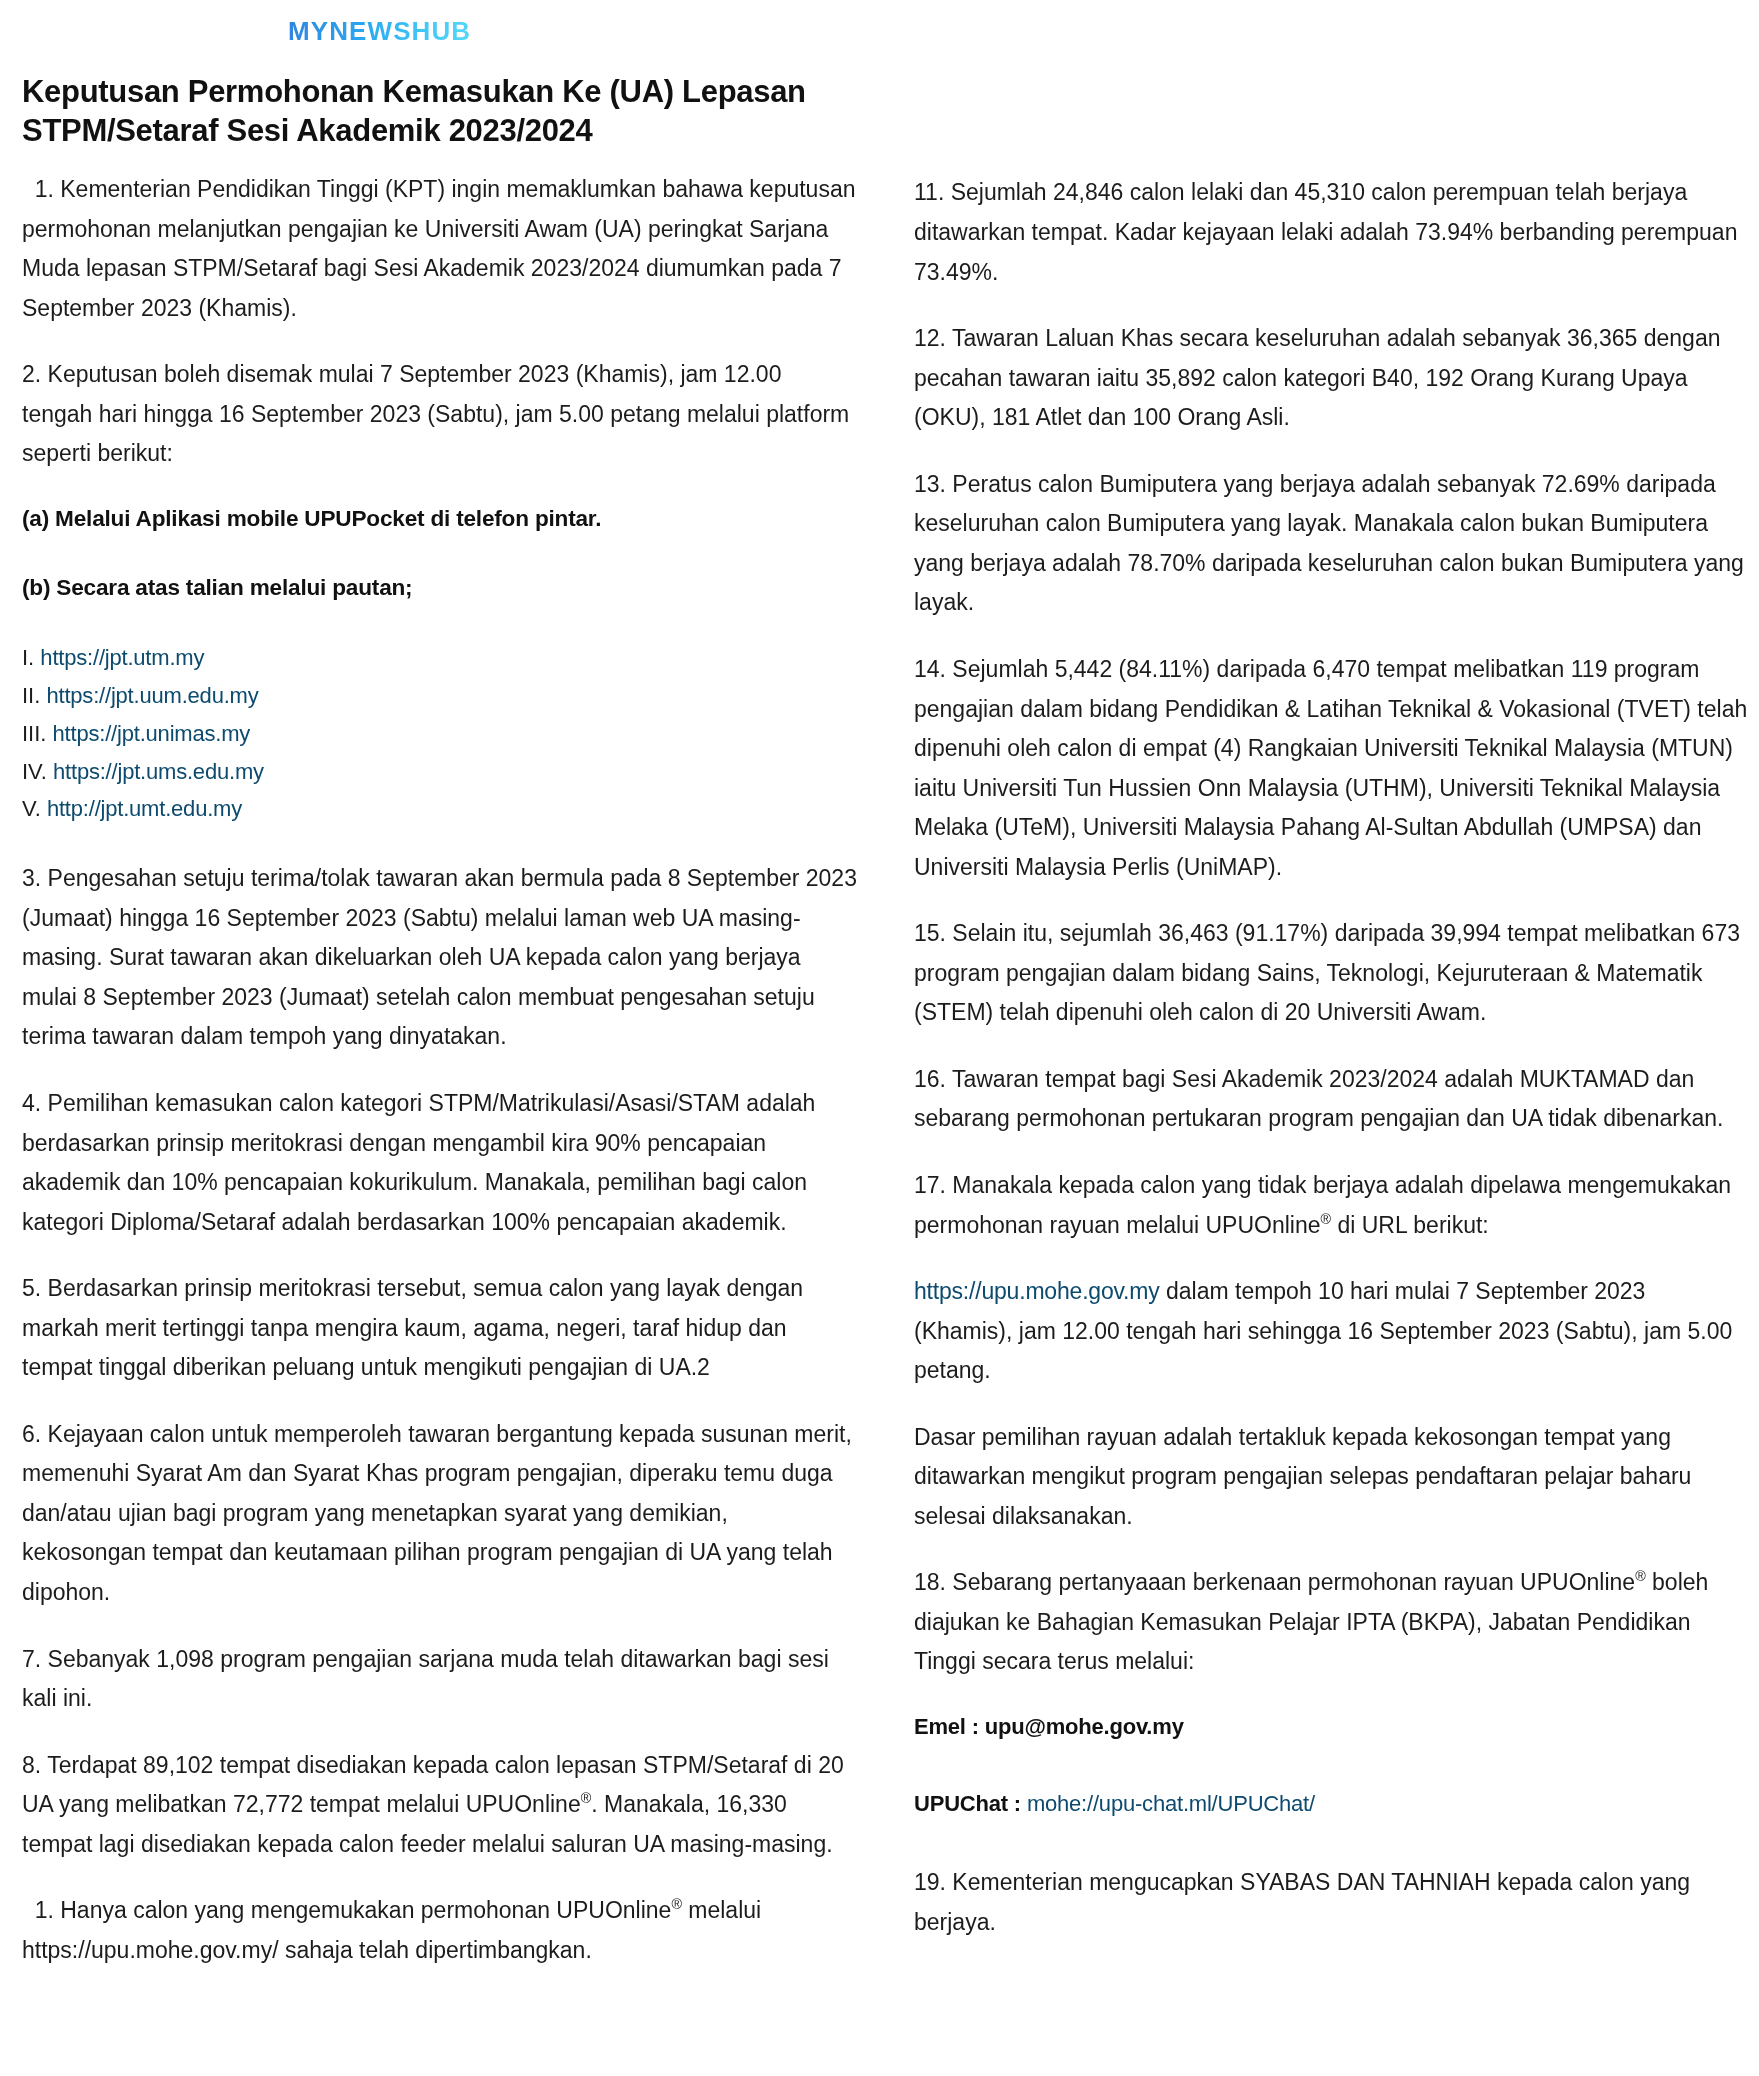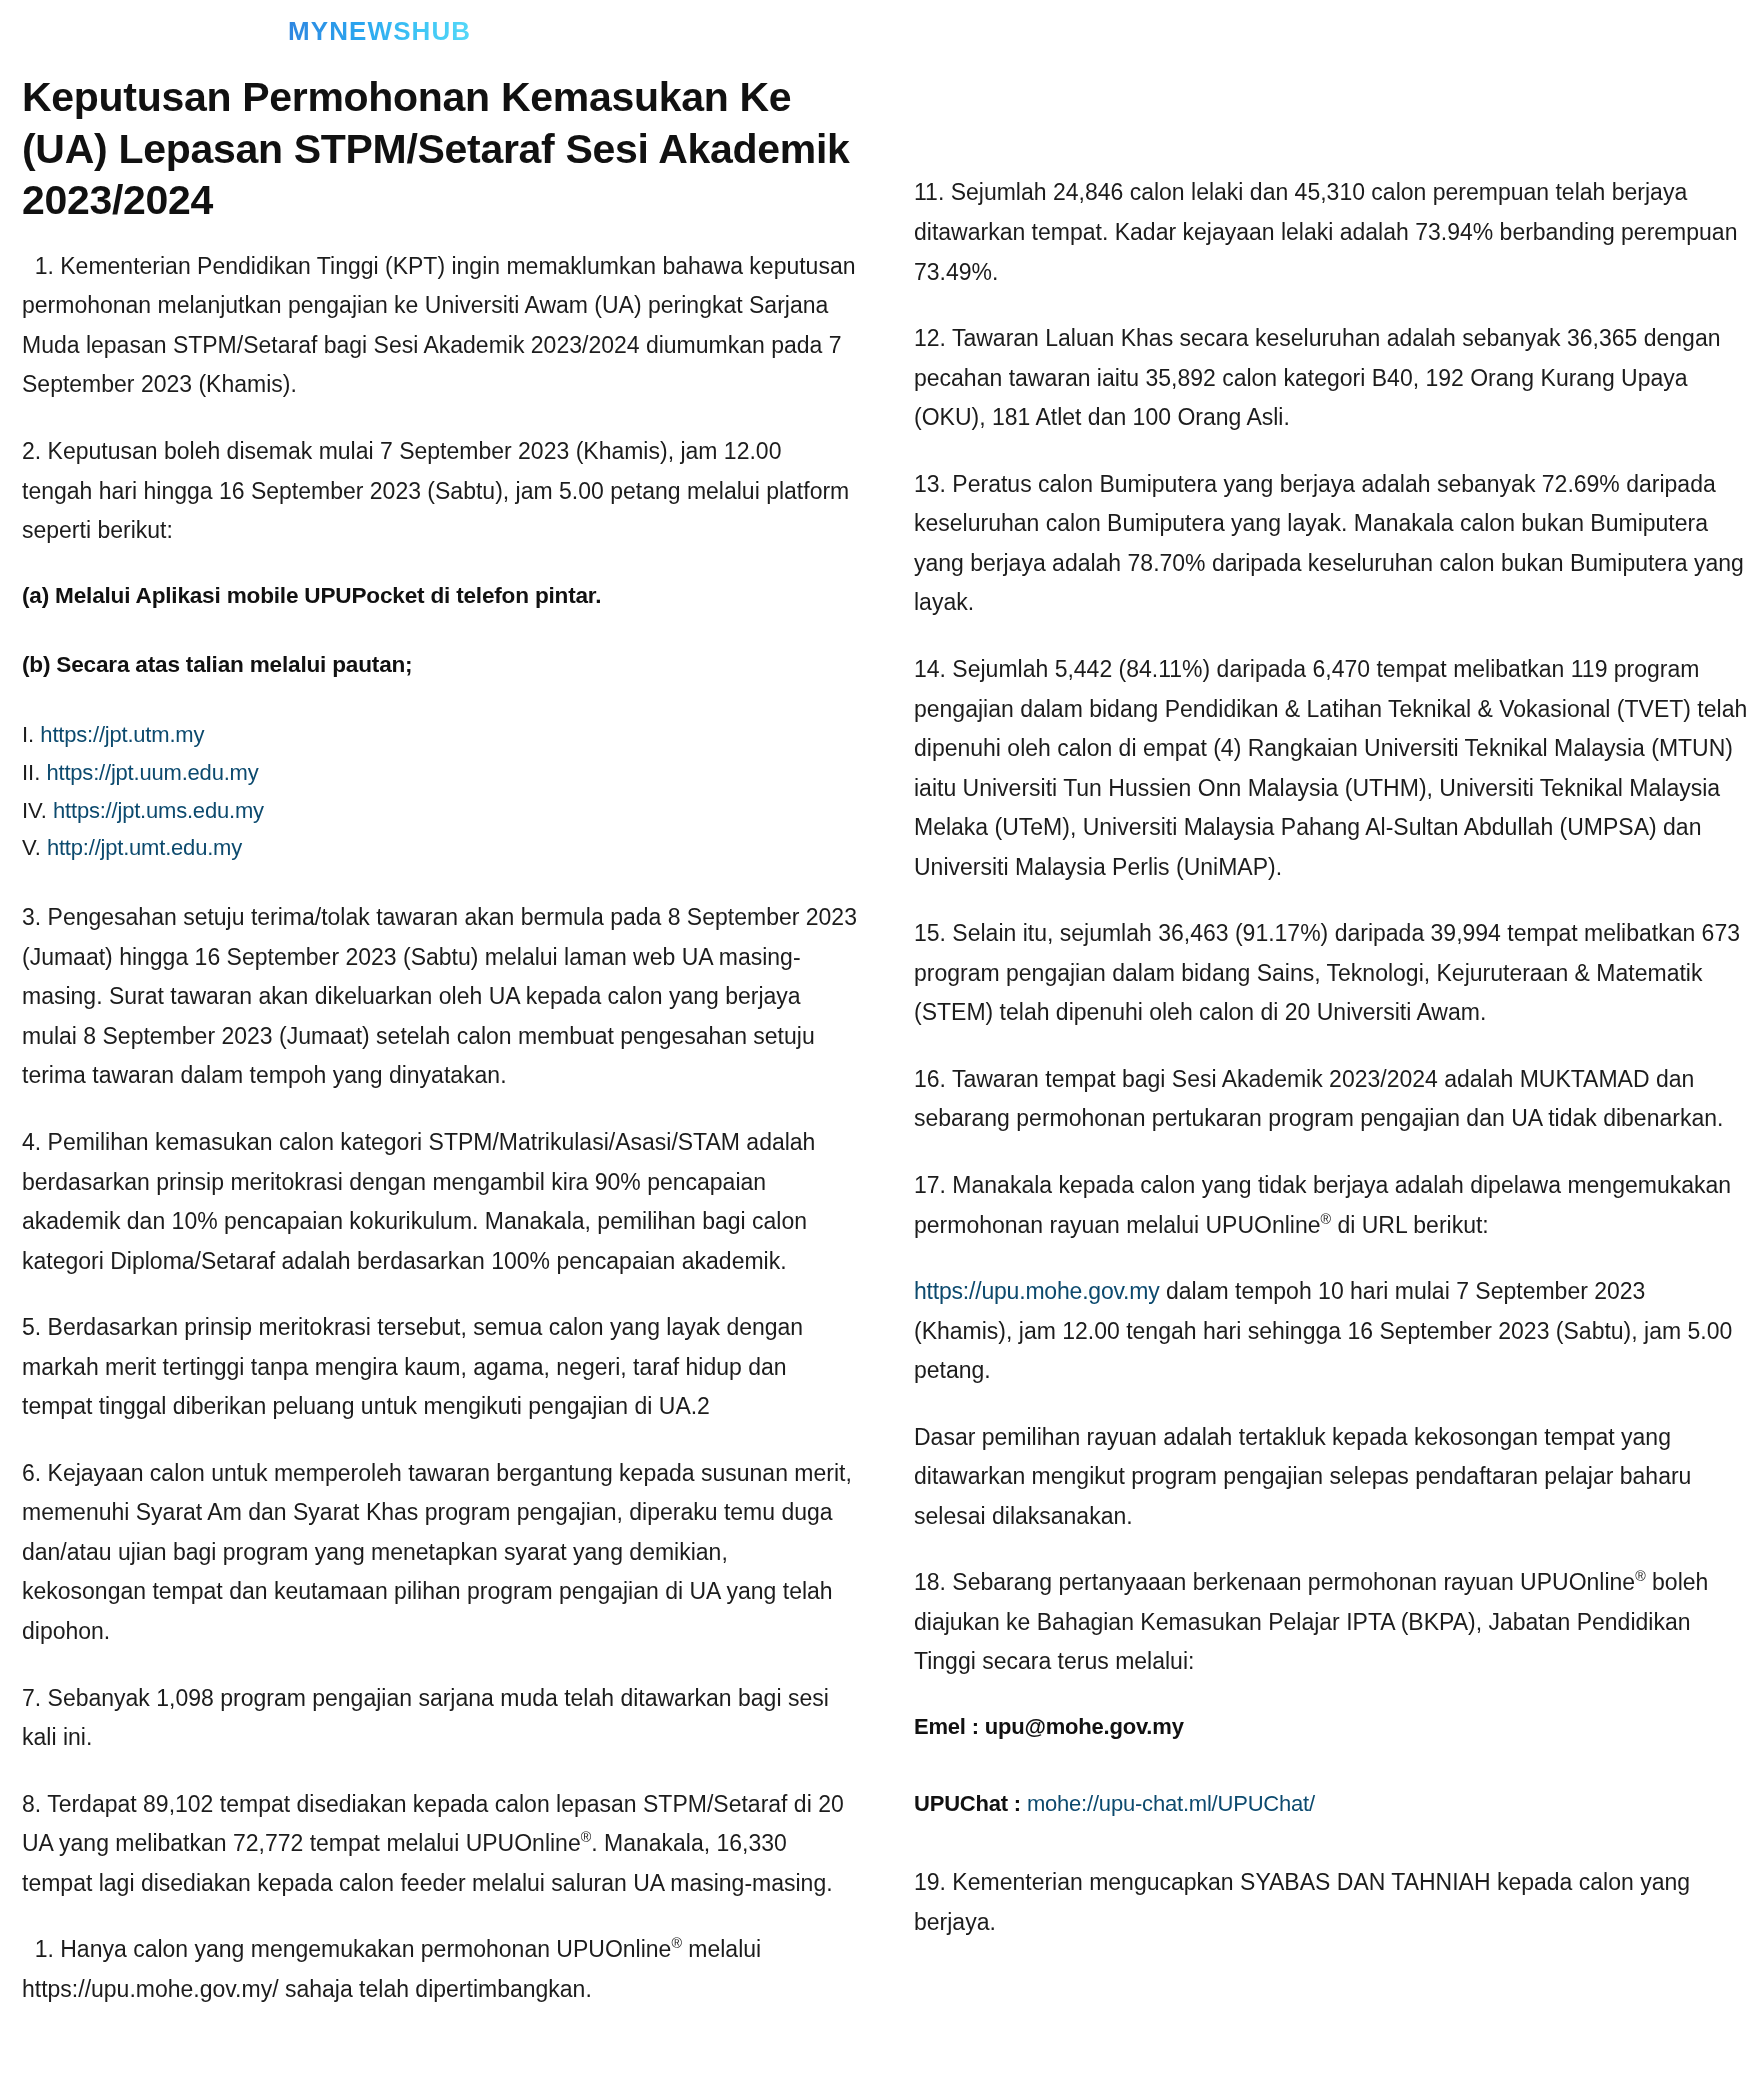--- a/index.html
+++ b/index.html
@@ -41,21 +41,21 @@
     display: flex;
     align-items: flex-start;
     padding: 7.2px 25px 0 22px;
     gap: 56px;
   }
   .col {
     width: 836px;
     flex: 0 0 836px;
   }
   h1.doc-title {
-    font-size: 41px;
+    font-size: 31px;
     line-height: 1.26;
     font-weight: 800;
     letter-spacing: -0.3px;
     margin: 5.4px 0 20px 0;
     color: #111111;
   }
   p.para {
     font-size: 23px;
     line-height: 1.72;
     margin: 0 0 27px 0;
@@ -120,20 +120,21 @@
 
       <p class="para indent-first">1. Kementerian Pendidikan Tinggi (KPT) ingin memaklumkan bahawa keputusan permohonan melanjutkan pengajian ke Universiti Awam (UA) peringkat Sarjana Muda lepasan STPM/Setaraf bagi Sesi Akademik 2023/2024 diumumkan pada 7 September 2023 (Khamis).</p>
       <p class="para">2. Keputusan boleh disemak mulai 7 September 2023 (Khamis), jam 12.00 tengah hari hingga 16 September 2023 (Sabtu), jam 5.00 petang melalui platform seperti berikut:</p>
 
       <p class="bold-line">(a) Melalui Aplikasi mobile UPUPocket di telefon pintar.</p>
       <p class="bold-line">(b) Secara atas talian melalui pautan;</p>
 
       <ol class="linklist">
         <li><span class="roman">I.</span> <a class="link" href="#">https://jpt.utm.my</a></li>
         <li><span class="roman">II.</span> <a class="link" href="#">https://jpt.uum.edu.my</a></li>
+        <li><span class="roman">III.</span> <a class="link" href="#">https://jpt.unimas.my</a></li>
         <li><span class="roman">IV.</span> <a class="link" href="#">https://jpt.ums.edu.my</a></li>
         <li><span class="roman">V.</span> <a class="link" href="#">http://jpt.umt.edu.my</a></li>
       </ol>
 
       <p class="para">3. Pengesahan setuju terima/tolak tawaran akan bermula pada 8 September 2023 (Jumaat) hingga 16 September 2023 (Sabtu) melalui laman web UA masing-masing. Surat tawaran akan dikeluarkan oleh UA kepada calon yang berjaya mulai 8 September 2023 (Jumaat) setelah calon membuat pengesahan setuju terima tawaran dalam tempoh yang dinyatakan.</p>
       <p class="para">4. Pemilihan kemasukan calon kategori STPM/Matrikulasi/Asasi/STAM adalah berdasarkan prinsip meritokrasi dengan mengambil kira 90% pencapaian akademik dan 10% pencapaian kokurikulum. Manakala, pemilihan bagi calon kategori Diploma/Setaraf adalah berdasarkan 100% pencapaian akademik.</p>
       <p class="para">5. Berdasarkan prinsip meritokrasi tersebut, semua calon yang layak dengan markah merit tertinggi tanpa mengira kaum, agama, negeri, taraf hidup dan tempat tinggal diberikan peluang untuk mengikuti pengajian di UA.2</p>
       <p class="para">6. Kejayaan calon untuk memperoleh tawaran bergantung kepada susunan merit, memenuhi Syarat Am dan Syarat Khas program pengajian, diperaku temu duga dan/atau ujian bagi program yang menetapkan syarat yang demikian, kekosongan tempat dan keutamaan pilihan program pengajian di UA yang telah dipohon.</p>
       <p class="para">7. Sebanyak 1,098 program pengajian sarjana muda telah ditawarkan bagi sesi kali ini.</p>
 

